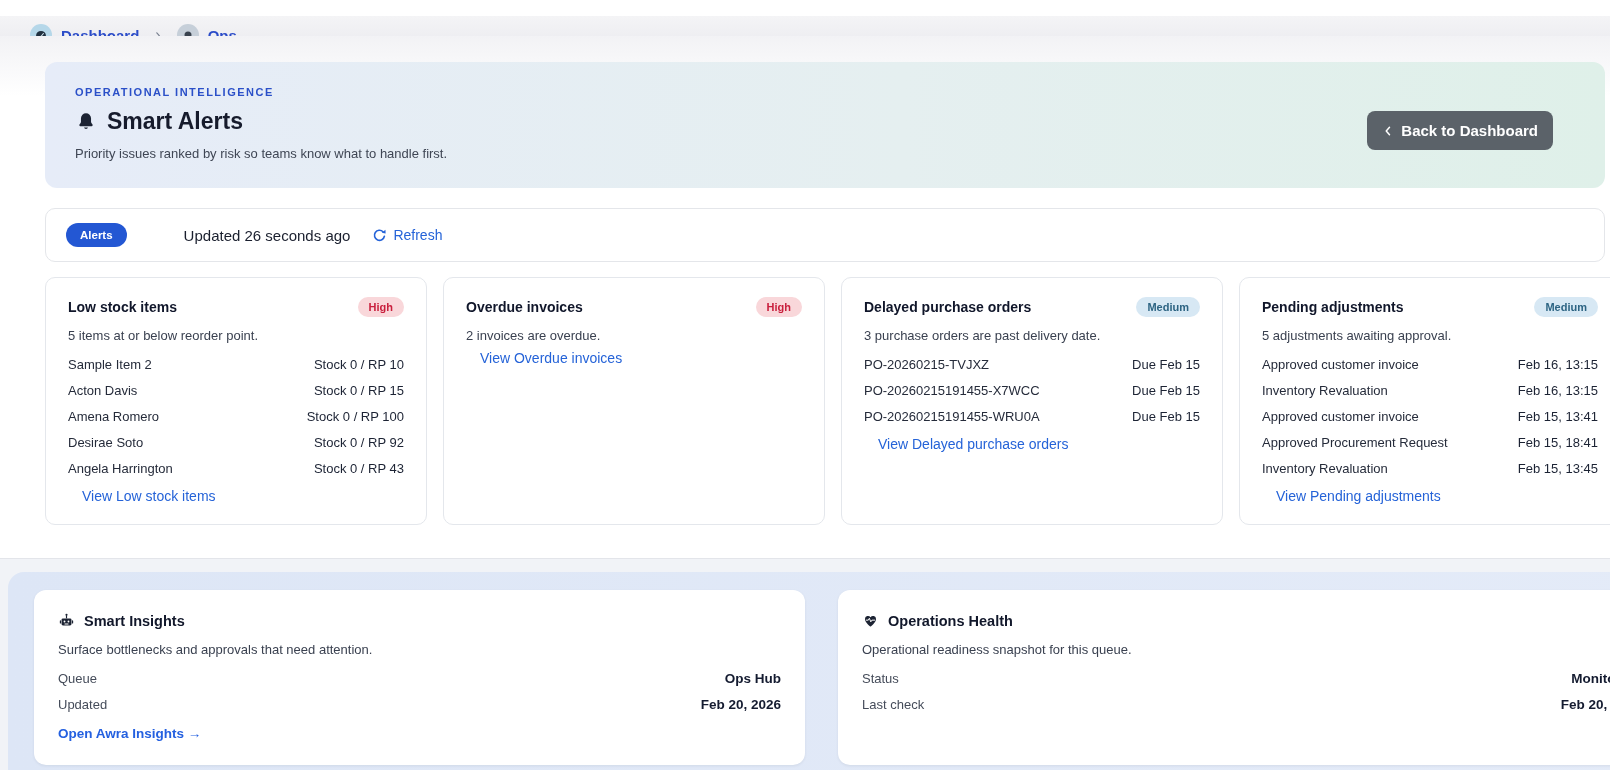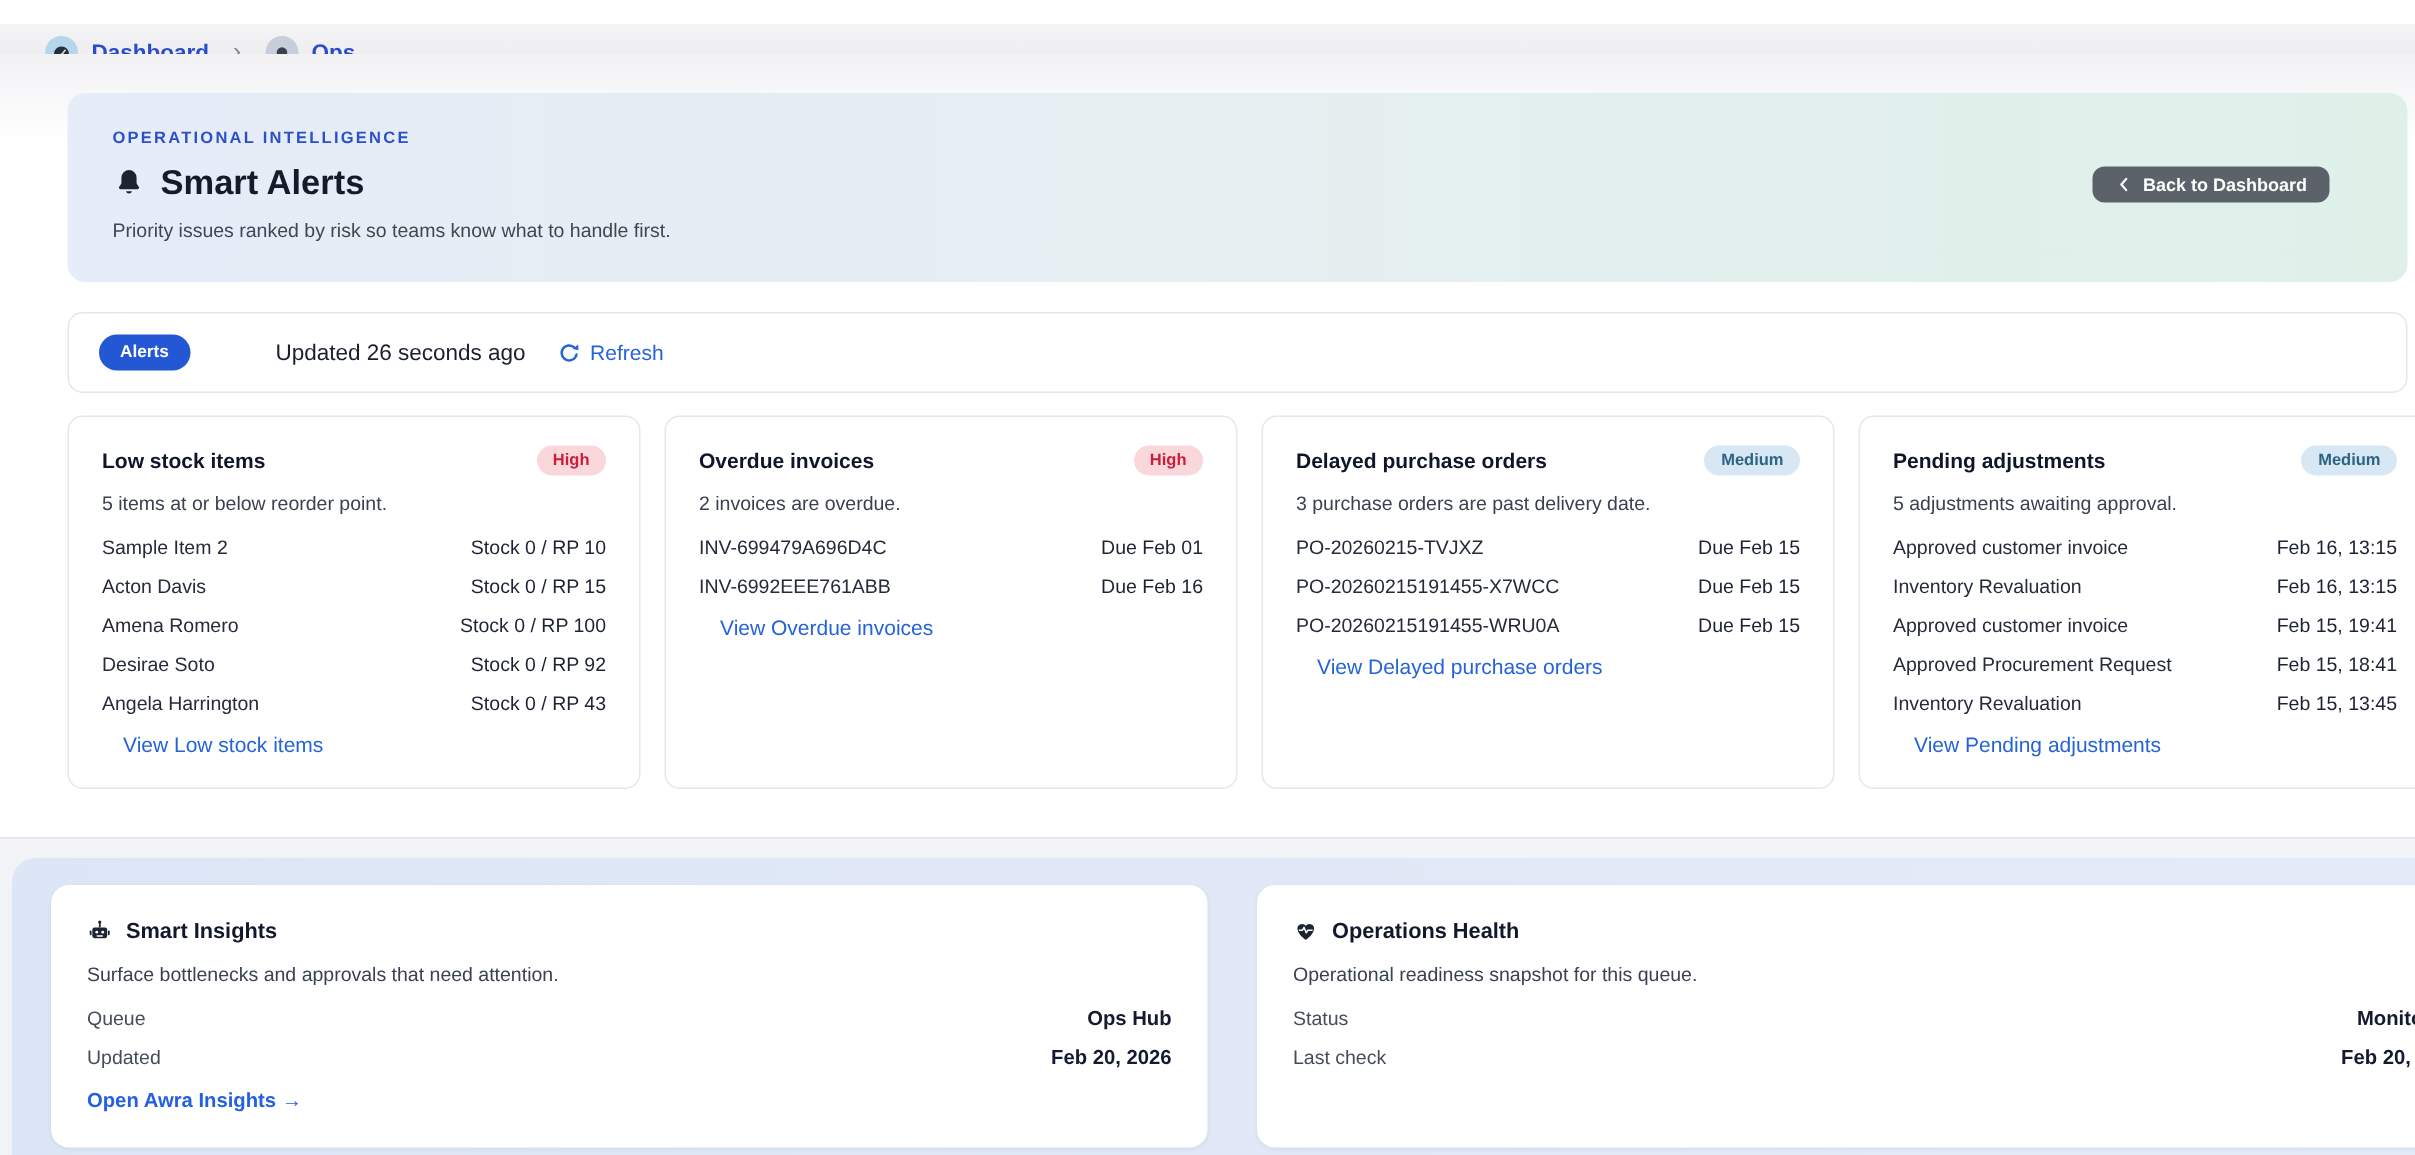--- a/index.html
+++ b/index.html
@@ -38,24 +38,24 @@
     background:linear-gradient(90deg,#e6ecf8 0%,#e5eff0 55%,#dff0e9 100%);
     padding:24px 30px;
   }
   .hero-eyebrow {
     color:#2b50c8; font-size:11px; font-weight:bold; letter-spacing:1.5px;
   }
   .hero-title-row { display:flex; align-items:center; gap:10px; margin-top:10px; }
   .hero-title { font-size:23px; font-weight:bold; color:#161b2c; }
   .hero-sub { margin-top:11px; font-size:13px; color:#3f4654; }
   .back-btn {
-    position:absolute; right:52px; top:49px; height:24px;
+    position:absolute; right:52px; top:49px; height:39px;
     background:#5b6269; color:#ffffff; border:none; border-radius:8px;
     font-family:"Liberation Sans", sans-serif;
-    font-size:12px; font-weight:bold; padding:0 15px;
+    font-size:15px; font-weight:bold; padding:0 15px;
     display:flex; align-items:center; gap:7px; cursor:pointer;
   }
   
   .alertbar {
     position:absolute; left:45px; top:208px; width:1560px; height:54px;
     background:#ffffff; border:1px solid #e4e6ea; border-radius:10px;
     display:flex; align-items:center; padding:0 20px; gap:14px;
   }
   .alerts-pill {
     background:#2357d3; color:#ffffff; font-size:11.5px; font-weight:bold;
@@ -218,30 +218,20 @@
     </div>
     <a class="view-link">View Low stock items</a>
   </article>
 
   <article class="card">
     <div class="card-head">
       <h3 class="card-title">Overdue invoices</h3>
       <span class="badge sev-high">High</span>
     </div>
     <p class="card-summary">2 invoices are overdue.</p>
-    <div class="rows">
-      <div class="row">
-        <span class="rlabel">INV-699479A696D4C</span>
-        <span class="rvalue">Due Feb 01</span>
-      </div>
-      <div class="row">
-        <span class="rlabel">INV-6992EEE761ABB</span>
-        <span class="rvalue">Due Feb 16</span>
-      </div>
-    </div>
     <a class="view-link">View Overdue invoices</a>
   </article>
 
   <article class="card">
     <div class="card-head">
       <h3 class="card-title">Delayed purchase orders</h3>
       <span class="badge sev-medium">Medium</span>
     </div>
     <p class="card-summary">3 purchase orders are past delivery date.</p>
     <div class="rows">
@@ -271,21 +261,21 @@
       <div class="row">
         <span class="rlabel">Approved customer invoice</span>
         <span class="rvalue">Feb 16, 13:15</span>
       </div>
       <div class="row">
         <span class="rlabel">Inventory Revaluation</span>
         <span class="rvalue">Feb 16, 13:15</span>
       </div>
       <div class="row">
         <span class="rlabel">Approved customer invoice</span>
-        <span class="rvalue">Feb 15, 19:41</span>
+        <span class="rvalue">Feb 15, 13:41</span>
       </div>
       <div class="row">
         <span class="rlabel">Approved Procurement Request</span>
         <span class="rvalue">Feb 15, 18:41</span>
       </div>
       <div class="row">
         <span class="rlabel">Inventory Revaluation</span>
         <span class="rvalue">Feb 15, 13:45</span>
       </div>
     </div>

